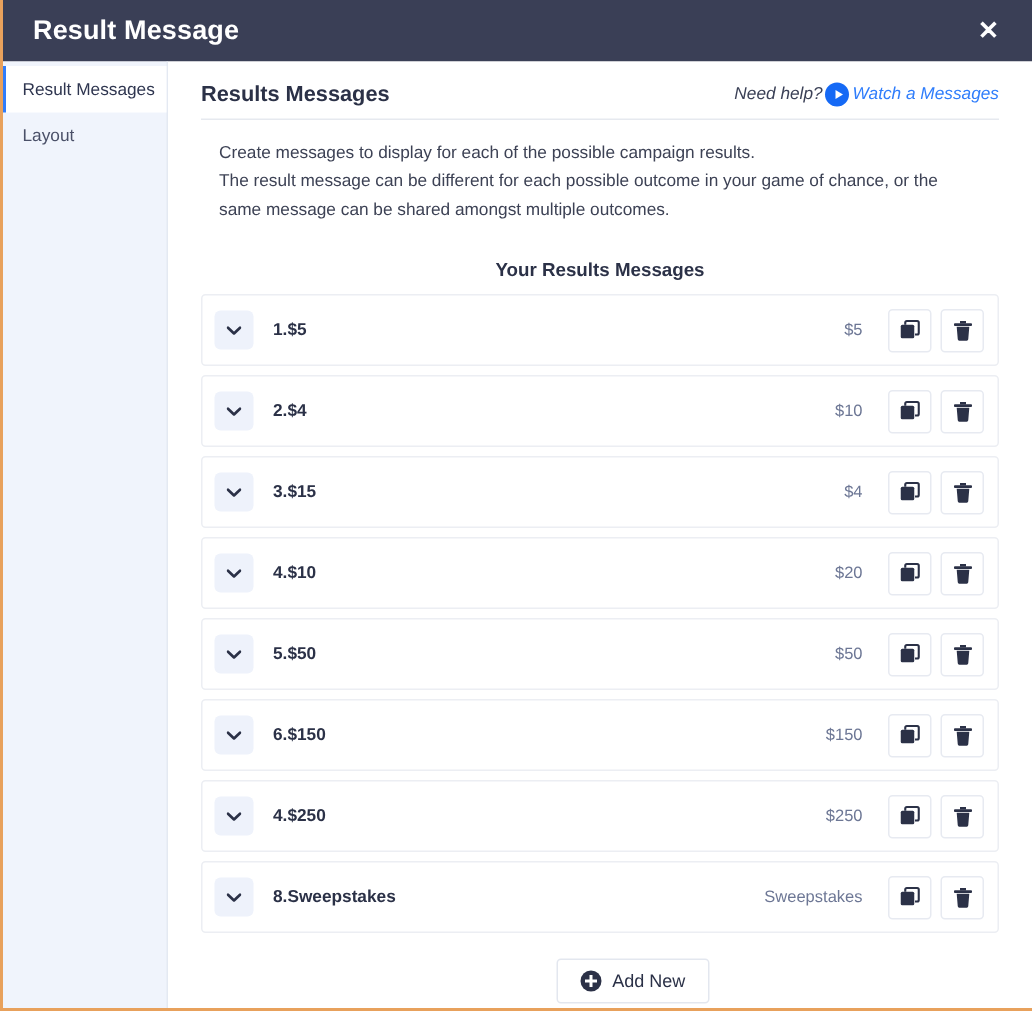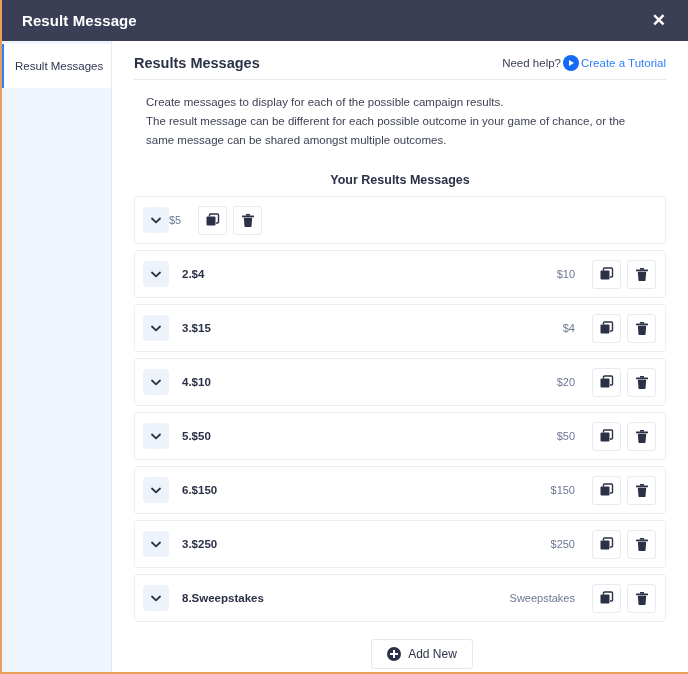--- a/index.html
+++ b/index.html
@@ -27,21 +27,21 @@
     height: 41px;
     flex: 0 0 41px;
     background: #3a3f56;
     display: flex;
     align-items: center;
     justify-content: space-between;
     padding: 0 18px 0 20px;
   }
   .titlebar-title {
     color: #ffffff;
-    font-size: 15px;
+    font-size: 18px;
     font-weight: bold;
     letter-spacing: .1px;
   }
   .close-btn {
     color: #ffffff;
     font-size: 17px;
     font-weight: bold;
     line-height: 1;
     cursor: pointer;
     padding: 2px 4px;
@@ -54,21 +54,21 @@
     min-height: 0;
   }
   .sidebar {
     flex: 0 0 110px;
     background: #f0f4fc;
     border-right: 1px solid #e4e9f2;
     padding-top: 3px;
   }
   .side-item {
     position: relative;
-    height: 44px;
+    height: 31px;
     display: flex;
     align-items: center;
     padding-left: 13px;
     font-size: 11.5px;
     color: #4a5068;
     cursor: pointer;
   }
   .side-item.active {
     background: #ffffff;
     color: #2f3650;
@@ -97,20 +97,21 @@
     font-size: 14.5px;
     font-weight: bold;
     color: #2b3147;
   }
   .help {
     display: flex;
     align-items: center;
     gap: 2px;
     font-size: 11.5px;
     color: #3b4157;
+    font-style: italic;
   }
   .play-icon {
     width: 16px; height: 16px;
     border-radius: 50%;
     background: #1569f5;
     display: inline-flex;
     align-items: center;
     justify-content: center;
     flex: 0 0 16px;
   }
@@ -238,50 +239,54 @@
     <div class="titlebar-title">Result Message</div>
     <div class="close-btn">✕</div>
   </div>
 
   <div class="body-split">
 
     <div class="sidebar">
       <div class="side-item active">
         <span>Result Messages</span>
       </div>
+      <div class="side-item">
+        <span>Layout</span>
+      </div>
     </div>
 
     <div class="main">
 
       <div class="main-head">
         <div class="main-title">Results Messages</div>
         <div class="help">
           <span>Need help?</span>
           <span class="play-icon"></span>
-          <span class="tutorial-link">Create a Tutorial</span>
+          <span class="tutorial-link">Watch a Messages</span>
         </div>
       </div>
 
       <div class="divider"></div>
 
       <div class="desc">
         <p>Create messages to display for each of the possible campaign results.</p>
         <p>The result message can be different for each possible outcome in your game of chance, or the same message can be shared amongst multiple outcomes.</p>
       </div>
 
       <div class="section-title">Your Results Messages</div>
 
       <div class="list">
 
         <div class="row">
           <div class="chev-btn">
             <svg width="10" height="7" viewBox="0 0 10 7">
                 <path d="M1 1.5L5 5.3L9 1.5" stroke="#2b3147" stroke-width="1.8" fill="none" stroke-linecap="round" stroke-linejoin="round"></path>
               </svg>
           </div>
+          <div class="row-label">1.$5</div>
           <div class="row-value">$5</div>
           <div class="icon-btn">
             <svg width="14" height="14" viewBox="0 0 14 14">
                 <rect x="0.5" y="3.5" width="9" height="9" rx="1" fill="#2b3147"></rect>
                 <path d="M3.5 3.5V2a1 1 0 011-1h7a1 1 0 011 1v7a1 1 0 01-1 1h-1.5" stroke="#2b3147" stroke-width="1.4" fill="none"></path>
               </svg>
           </div>
           <div class="icon-btn">
             <svg width="14" height="15" viewBox="0 0 14 15">
                 <path d="M5 1h4v1.6H5z" fill="#2b3147"></path>
@@ -405,21 +410,21 @@
               </svg>
           </div>
         </div>
 
         <div class="row">
           <div class="chev-btn">
             <svg width="10" height="7" viewBox="0 0 10 7">
                 <path d="M1 1.5L5 5.3L9 1.5" stroke="#2b3147" stroke-width="1.8" fill="none" stroke-linecap="round" stroke-linejoin="round"></path>
               </svg>
           </div>
-          <div class="row-label">3.$250</div>
+          <div class="row-label">4.$250</div>
           <div class="row-value">$250</div>
           <div class="icon-btn">
             <svg width="14" height="14" viewBox="0 0 14 14">
                 <rect x="0.5" y="3.5" width="9" height="9" rx="1" fill="#2b3147"></rect>
                 <path d="M3.5 3.5V2a1 1 0 011-1h7a1 1 0 011 1v7a1 1 0 01-1 1h-1.5" stroke="#2b3147" stroke-width="1.4" fill="none"></path>
               </svg>
           </div>
           <div class="icon-btn">
             <svg width="14" height="15" viewBox="0 0 14 15">
                 <path d="M5 1h4v1.6H5z" fill="#2b3147"></path>

